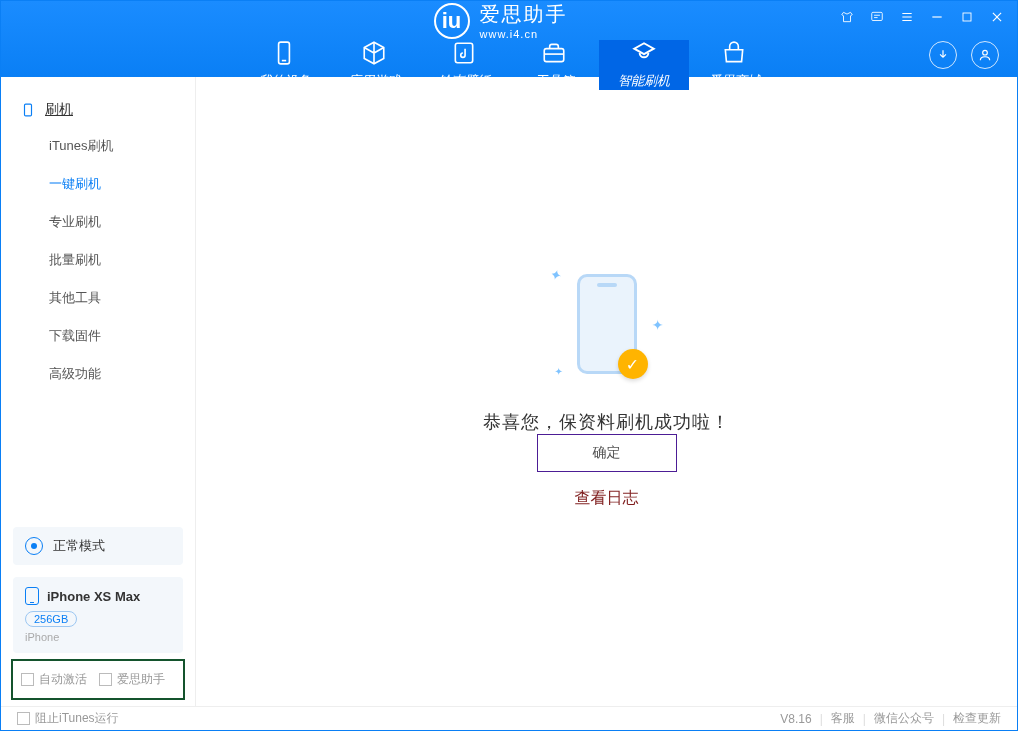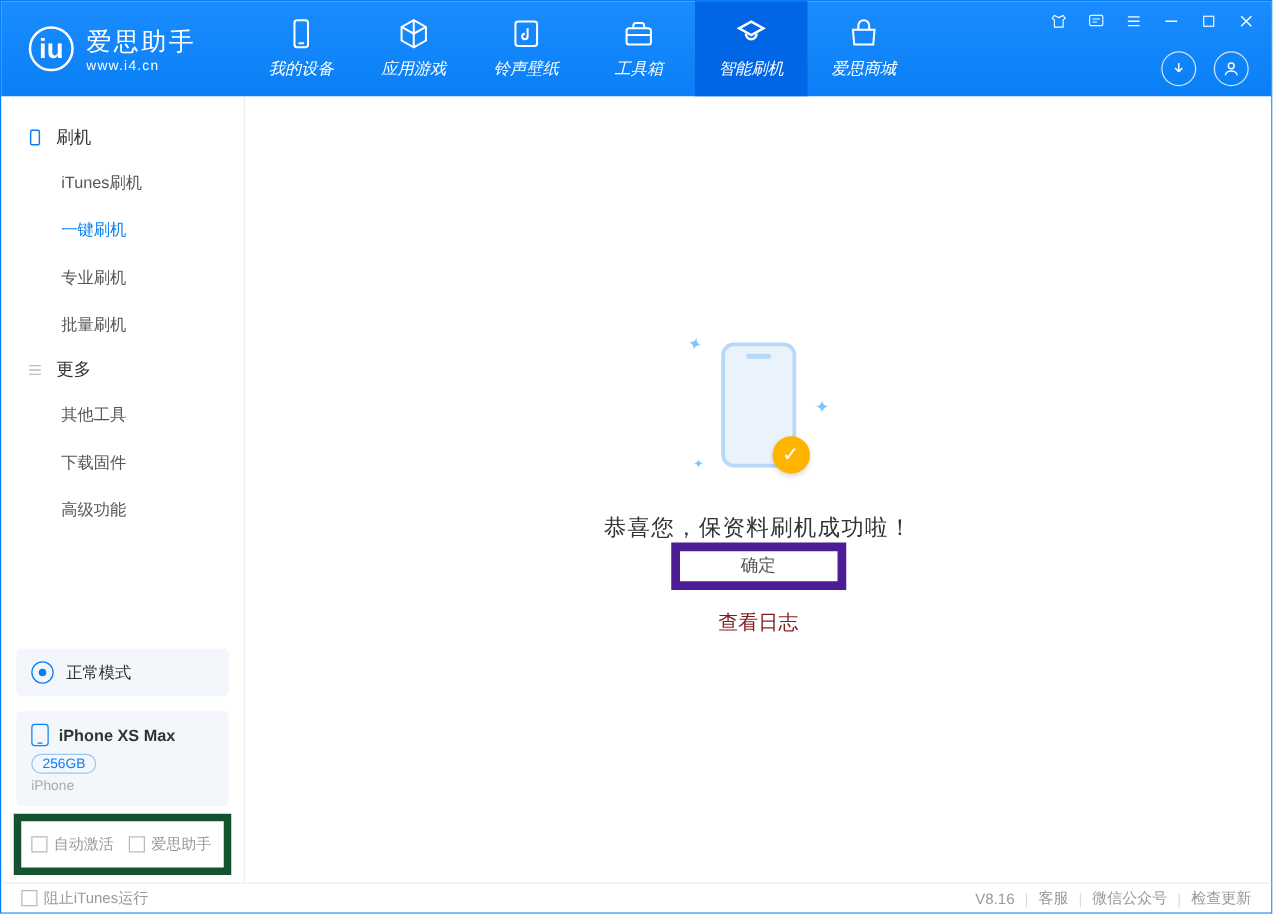--- a/index.html
+++ b/index.html
@@ -1,20 +1,20 @@
 <!DOCTYPE html>
 <html><head>
 <meta charset="utf-8">
 <style>
 * { margin: 0; padding: 0; box-sizing: border-box; font-family: "Microsoft YaHei", Arial, sans-serif; }
 body { background: #fff; }
 .window { width: 1018px; height: 731px; border: 1px solid #0a7ff5; display: flex; flex-direction: column; background: #fff; }
 
 
-.header { height: 76px; background: linear-gradient(to bottom, #1a8cff, #0a7ff5); display: flex; align-items: center; color: #fff; position: relative; }
+.header { height: 76px; background: linear-gradient(to bottom, #1a8cff, #0a7ff5); display: flex; align-items: center; color: #fff; position: relative; flex-direction: column; }
 .logo-area { display: flex; align-items: center; padding-left: 22px; min-width: 195px; }
 .logo-img { width: 36px; height: 36px; border: 2px solid #fff; border-radius: 50%; display: flex; align-items: center; justify-content: center; font-weight: bold; font-size: 22px; color:#fff; }
 .logo-text { margin-left: 10px; }
 .logo-text .cn { font-size: 20px; letter-spacing: 2px; font-weight: 500; }
 .logo-text .en { font-size: 11px; letter-spacing: 1px; }
 
 .tabs { display: flex; height: 100%; }
 .tab { width: 90px; height: 100%; display: flex; flex-direction: column; align-items: center; justify-content: center; font-size: 13px; cursor: pointer; font-style: italic; }
 .tab.active { background: #0066e6; }
 .tab svg, .tab .ticon { width: 26px; height: 26px; margin-bottom: 6px; }
@@ -22,48 +22,48 @@
 .winctl { position: absolute; right: 10px; top: 6px; display: flex; gap: 10px; align-items: center; }
 .winctl span { width: 20px; height: 20px; display: inline-flex; align-items: center; justify-content: center; cursor: pointer; color:#fff; }
 
 .head-right { position: absolute; right: 18px; bottom: 8px; display: flex; gap: 14px; }
 .head-right .circ { width: 28px; height: 28px; border: 1.5px solid rgba(255,255,255,.8); border-radius: 50%; display: flex; align-items: center; justify-content: center; cursor: pointer; }
 
 
 .body { flex: 1; display: flex; overflow: hidden; }
 .sidebar { width: 195px; border-right: 1px solid #eee; display: flex; flex-direction: column; }
 .menu { padding-top: 16px; }
-.group-title { display: flex; align-items: center; padding: 8px 20px; color: #333; font-size: 14px; }
+.group-title { display: flex; align-items: center; padding: 8px 20px; color: #333; font-size: 14px; text-decoration: underline; }
 .group-title .gicon { width: 14px; height: 14px; margin-right: 10px; color:#0a7ff5; }
 .menu-item { padding: 10px 20px 10px 48px; font-size: 13px; color: #555; cursor: pointer; }
 .menu-item.selected { color: #0a7ff5; }
 
 .mode-block, .device-block { margin: 6px 12px; background: #f3f7fb; border-radius: 4px; padding: 10px 12px; }
 .mode-block { display: flex; align-items: center; font-size: 13px; color:#333; }
 .mode-icon { width: 18px; height: 18px; border: 1.5px solid #0a7ff5; border-radius: 50%; margin-right: 10px; position: relative; }
 .mode-icon::after { content:""; position:absolute; width:6px; height:6px; background:#0a7ff5; border-radius:50%; top:5px; left:5px;}
 .device-block .dname { font-size: 13px; color:#333; font-weight: 600; display:flex; align-items:center; }
 .dphone-icon{ width:14px; height:18px; border:1.5px solid #0a7ff5; border-radius:3px; margin-right:8px; position:relative;}
 .dphone-icon::after{content:""; position:absolute; bottom:1px; left:50%; transform:translateX(-50%); width:4px; height:1.5px; background:#0a7ff5;}
 .device-block .cap { display:inline-block; margin-top:6px; padding:1px 8px; border:1px solid #9cc7f2; border-radius:10px; font-size: 11px; color:#0a7ff5; }
 .device-block .sub { font-size: 11px; color:#aaa; margin-top:4px; }
 
-.bottom-opts { margin-top: auto; border: 6px solid #14532d; margin-left:10px; margin-right:10px; margin-bottom:6px; padding: 10px 8px; display:flex; gap:12px; align-items:flex-start; }
+.bottom-opts { margin-top: auto; border: 2px solid #14532d; margin-left:10px; margin-right:10px; margin-bottom:6px; padding: 10px 8px; display:flex; gap:12px; align-items:flex-start; }
 .chk { display:flex; align-items:center; font-size:12px; color:#999; cursor:pointer; }
 .chk .box { width:13px; height:13px; border:1px solid #bbb; margin-right:5px; }
 
 
 .main { flex:1; display:flex; flex-direction:column; align-items:center; justify-content:center; position:relative; }
 .phone-illus { width:60px; height:100px; border:3px solid #b8d8f7; border-radius:10px; position:relative; background:#eaf3fc; }
 .phone-illus::before { content:""; position:absolute; top:6px; left:50%; transform:translateX(-50%); width:20px; height:4px; background:#b8d8f7; border-radius:2px;}
 .star { position:absolute; font-size:14px; color:#7fc3ff; }
 .s1{ top:-10px; left:-30px; transform:rotate(15deg);} .s2{ top:40px; right:-30px;} .s3{ bottom:-6px; left:-25px; font-size:10px;}
 .check-badge { position:absolute; right:-14px; bottom:-8px; width:30px; height:30px; background:#ffb400; border-radius:50%; display:flex; align-items:center; justify-content:center; color:#fff; font-size:16px; box-shadow:0 2px 4px rgba(0,0,0,.15);}
 .big-msg { margin-top: 36px; font-size: 18px; color:#333; letter-spacing:1px; }
-.ok-btn { width: 140px; height: 38px; border:7px solid #4c1d95; background:#fff; font-size:14px; color:#555; cursor:pointer; }
+.ok-btn { width: 140px; height: 38px; border:1px solid #4c1d95; background:#fff; font-size:14px; color:#555; cursor:pointer; }
 .view-log { margin-top: 16px; font-size:16px; color:#7f1d1d; cursor:pointer; }
 
 
 .footer { height:24px; border-top:1px solid #eee; display:flex; align-items:center; padding:0 16px; font-size:12px; color:#999; }
 .footer .left { display:flex; align-items:center; }
 .footer .right { margin-left:auto; display:flex; align-items:center; gap:8px; }
 .footer .sep { color:#ddd; }
 .footer a { color:#999; cursor:pointer; }
 </style>
 </head>
@@ -185,28 +185,20 @@
           <svg class="gicon" viewBox="0 0 24 24" fill="none" stroke="currentColor" stroke-width="2">
               <rect x="6" y="2" width="12" height="20" rx="2"></rect>
             </svg>
           <span>刷机</span>
         </div>
         <div class="menu-item">iTunes刷机</div>
         <div class="menu-item selected">一键刷机</div>
         <div class="menu-item">专业刷机</div>
         <div class="menu-item">批量刷机</div>
 
-        <div class="group-title">
-          <svg class="gicon" viewBox="0 0 24 24" fill="none" stroke="#bbb" stroke-width="2">
-              <line x1="4" y1="6" x2="20" y2="6"></line>
-              <line x1="4" y1="12" x2="20" y2="12"></line>
-              <line x1="4" y1="18" x2="20" y2="18"></line>
-            </svg>
-          <span>更多</span>
-        </div>
         <div class="menu-item">其他工具</div>
         <div class="menu-item">下载固件</div>
         <div class="menu-item">高级功能</div>
       </div>
 
       <div style="flex:1"></div>
 
       <div class="mode-block">
         <span class="mode-icon"></span>
         <span>正常模式</span>

